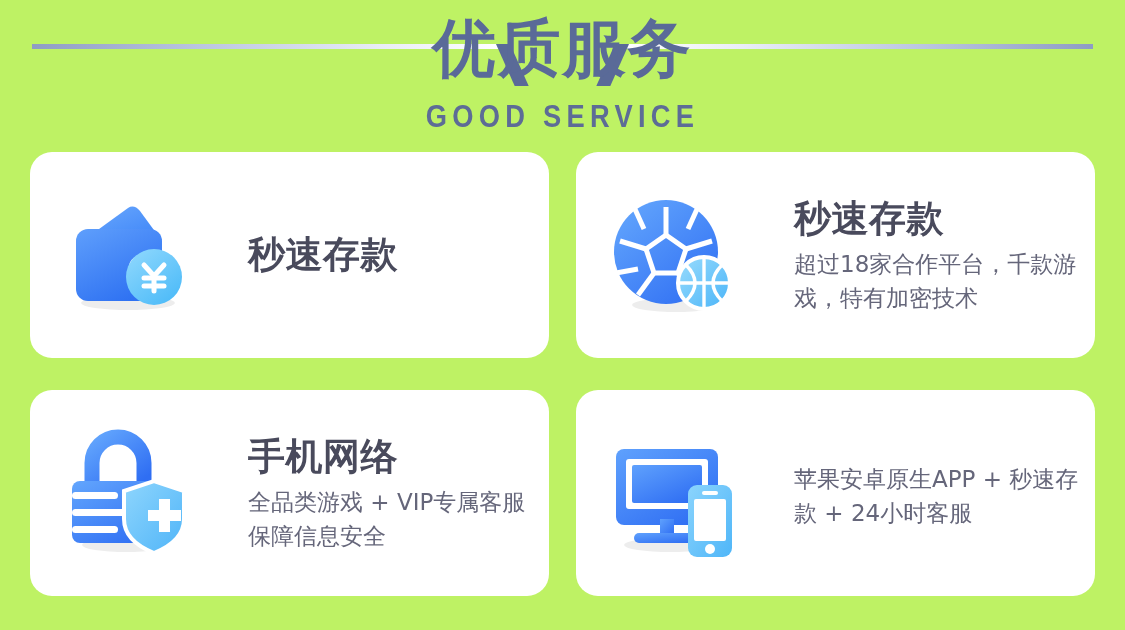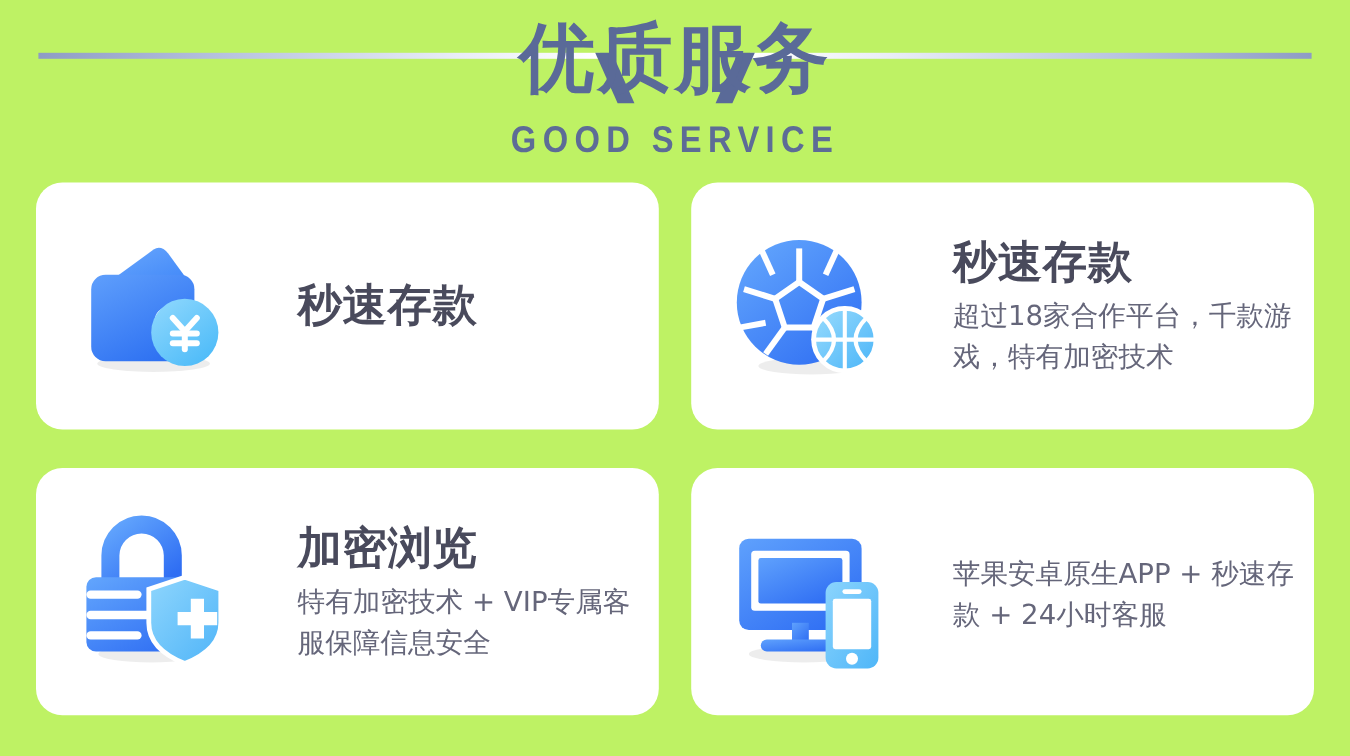--- a/index.html
+++ b/index.html
@@ -210,22 +210,22 @@
           <g fill="#ffffff">
             <rect x="14" y="69" width="46" height="7" rx="3.5"></rect>
             <rect x="14" y="86" width="60" height="7" rx="3.5"></rect>
             <rect x="14" y="103" width="46" height="7" rx="3.5"></rect>
           </g>
           <path d="M96 58 L126 68 V96 Q126 118 96 130 Q66 118 66 96 V68 Z" fill="url(#lgB)" stroke="#ffffff" stroke-width="4"></path>
           <path d="M90 87 h11 v-11 h11 v11 h11 v11 h-11 v11 h-11 v-11 h-11 z" fill="#ffffff"></path>
         </svg>
       </div>
       <div class="txt">
-        <div class="card-title">加密浏览</div>
-        <div class="card-sub">特有加密技术 + VIP专属客服保障信息安全</div>
+        <div class="card-title">手机网络</div>
+        <div class="card-sub">全品类游戏 + VIP专属客服保障信息安全</div>
       </div>
     </div>
 
     <div class="card">
       <div class="icon-wrap">
         <svg width="140" height="140" viewBox="0 0 140 140">
           <defs>
             <linearGradient id="mgA" x1="0" y1="0" x2="0.8" y2="1">
               <stop offset="0" stop-color="#5fa1fd"></stop>
                 <stop offset="1" stop-color="#2f6ef3"></stop>

